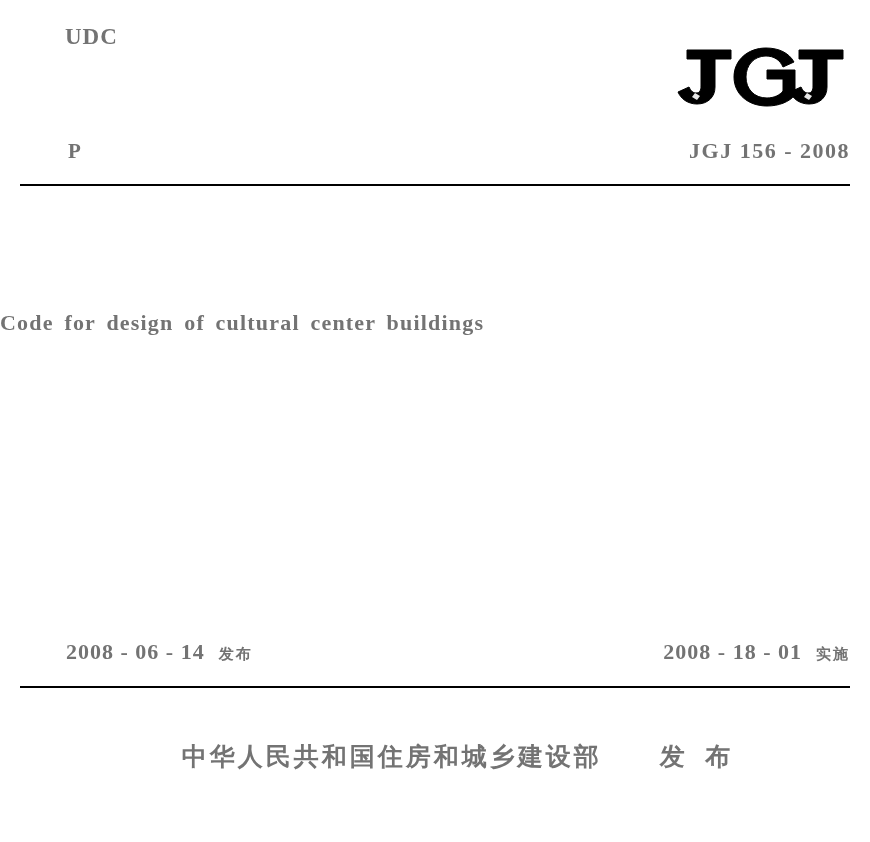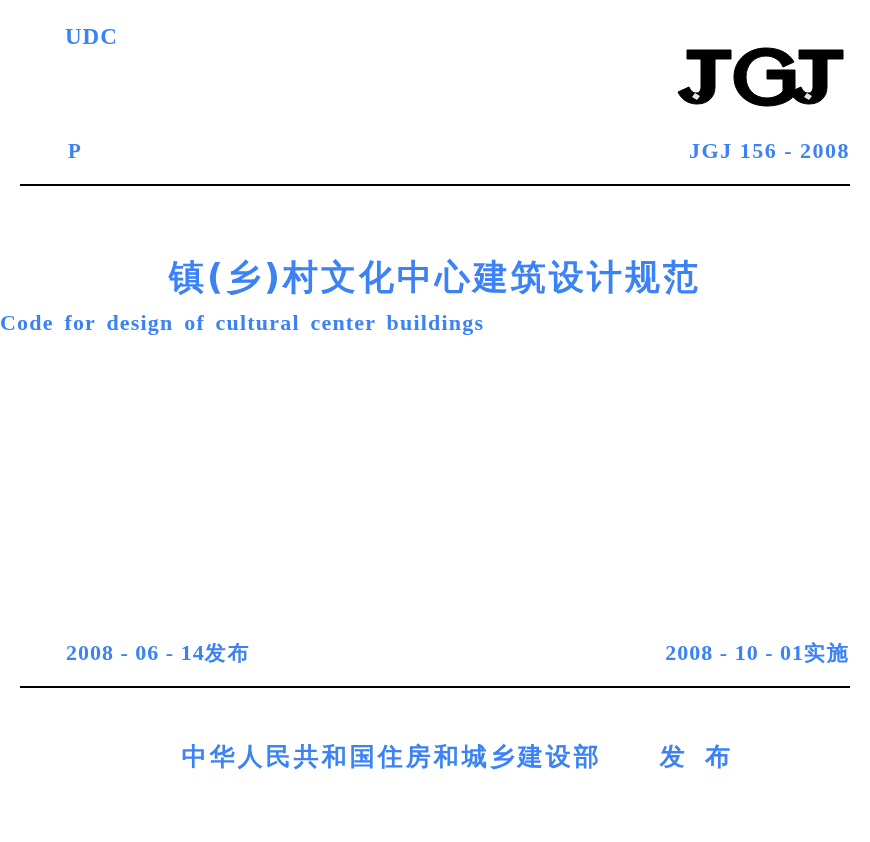--- a/index.html
+++ b/index.html
@@ -6,21 +6,21 @@
     margin: 0;
     padding: 0;
     background: #ffffff;
   }
   .page {
     position: relative;
     width: 870px;
     height: 842px;
     background: #ffffff;
     font-family: "Liberation Serif", serif;
-    color: #3b82f6;
+    color: #737373;
     overflow: hidden;
   }
 
   
   .udc {
     position: absolute;
     left: 65px;
     top: 24px;
     font-family: "Liberation Serif", serif;
     font-weight: bold;
@@ -116,23 +116,23 @@
     left: 66px;
     top: 639px;
     font-family: "Liberation Serif", serif;
     font-weight: bold;
     font-size: 22px;
     letter-spacing: 1px;
   }
   .date-issue .cn,
   .date-effect .cn {
     font-family: Liberation Mono, monospace;
-    font-size: 21px;
+    font-size: 15px;
     letter-spacing: 2px;
-    margin-left: 0;
+    margin-left: 14px;
   }
   .date-effect {
     position: absolute;
     right: 20px;
     top: 639px;
     font-family: "Liberation Serif", serif;
     font-weight: bold;
     font-size: 22px;
     letter-spacing: 1px;
   }
@@ -180,29 +180,28 @@
       </g>
     </svg>
   </div>
 
   <div class="p-mark">P</div>
 
   <div class="code-no">JGJ 156 - 2008</div>
 
   <div class="rule rule-1"></div>
 
-  <div class="title-cn">镇(乡)村文化中心建筑设计规范</div>
   <div class="title-en1">Code for design of cultural center buildings</div>
 
   <div class="date-issue">
     <span>2008 - 06 - 14</span><span class="cn">发布</span>
   </div>
 
   <div class="date-effect">
-    <span>2008 - 10 - 01</span><span class="cn">实施</span>
+    <span>2008 - 18 - 01</span><span class="cn">实施</span>
   </div>
 
   <div class="rule rule-2"></div>
 
   <div class="publisher">
     <span>中华人民共和国住房和城乡建设部</span><span class="verb">发 布</span>
   </div>
 
 </div>
 

